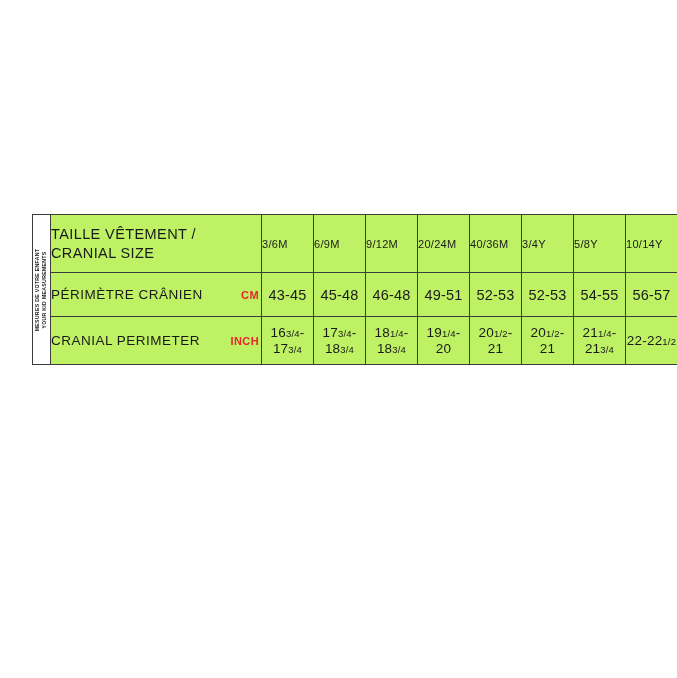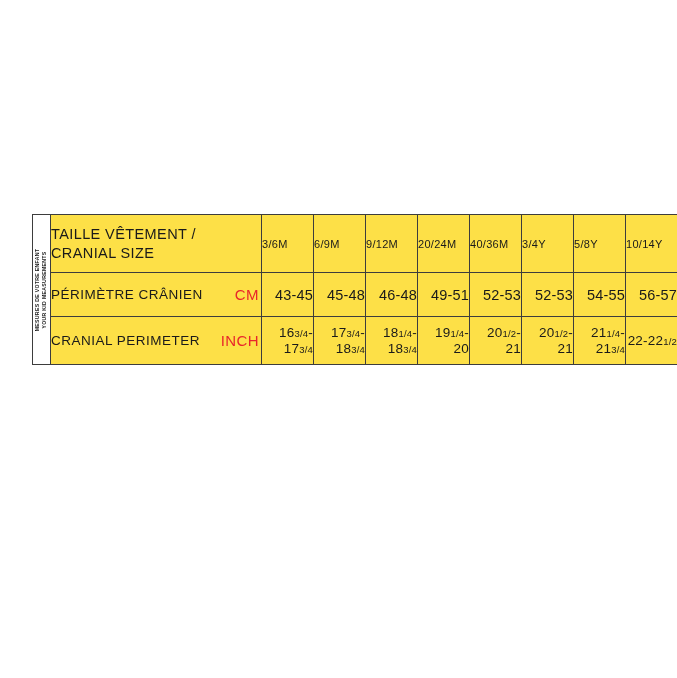--- a/index.html
+++ b/index.html
@@ -44,21 +44,21 @@
     line-height: 7px;
     text-align: center;
     font-weight: bold;
     color: #1a1a1a;
   }
 
   table.size-table {
     border-collapse: collapse;
     table-layout: fixed;
     width: 628px;
-    background: #fde047;
+    background: #bef264;
   }
   table.size-table td, table.size-table th {
     border: 1px solid #3d3d3d;
     box-sizing: border-box;
     padding: 0;
     vertical-align: middle;
   }
 
   .row-head {
     height: 58px;
@@ -86,37 +86,37 @@
     display: flex;
     align-items: center;
     justify-content: space-between;
   }
   .label-text {
     font-size: 13.5px;
     letter-spacing: 0.5px;
     color: #1a1a1a;
   }
   .unit-text {
-    font-size: 15px;
-    font-weight: normal;
+    font-size: 11px;
+    font-weight: bold;
     color: #e8262b;
     letter-spacing: 0.4px;
     padding-right: 2px;
   }
 
   .size-head {
     text-align: left;
     font-size: 11px;
     font-weight: 400;
     letter-spacing: 0.3px;
     padding-left: 7px;
     color: #1a1a1a;
   }
   .val-cell {
-    text-align: right;
+    text-align: center;
     font-size: 14.5px;
     padding-left: 7px;
     color: #1a1a1a;
     letter-spacing: 0.2px;
     white-space: nowrap;
   }
   .val-cell.inch {
     font-size: 13.5px;
     line-height: 15px;
   }

